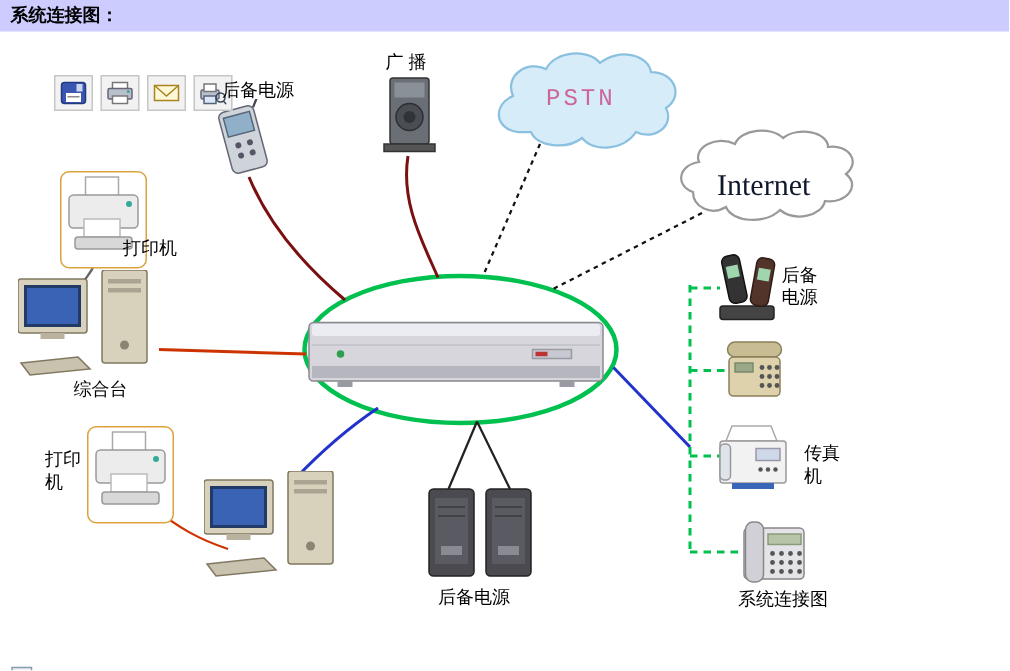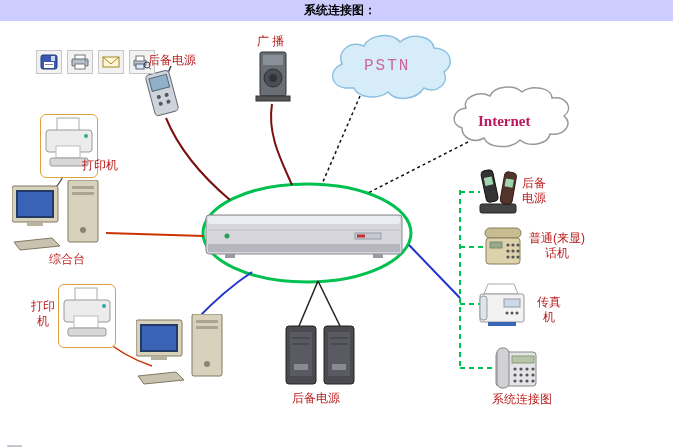--- a/index.html
+++ b/index.html
@@ -1,31 +1,31 @@
 <!DOCTYPE html>
 <html><head>
 <meta charset="utf-8">
 <style>
   html,body{margin:0;padding:0;background:#fff;}
   #stage{position:relative;width:673px;height:447px;background:#fff;overflow:hidden;
          font-family:"Liberation Sans",sans-serif;}
   .bar{position:absolute;left:0;width:673px;height:21px;background:#ccccff;
        font:bold 12px/21px "Liberation Sans",sans-serif;color:#000;
-       padding-left:7px;box-sizing:border-box;text-align:center;}
-  .lbl{position:absolute;font:12px/15px "Liberation Sans",sans-serif;color:#b91c1c;
-       word-break:break-all;z-index:6;text-align:center;}
+       padding-left:7px;box-sizing:border-box;}
+  .lbl{position:absolute;font:12px/15px "Liberation Sans",sans-serif;color:#000000;
+       word-break:break-all;z-index:6;}
   .dev{position:absolute;z-index:4;}
   .printer-frame{border:1px solid #dca33c;border-radius:6px;padding:1px;background:#fff;}
   #overlay{position:absolute;left:0;top:0;z-index:2;pointer-events:none;}
   #toolbar{position:absolute;left:36px;top:50px;display:flex;gap:5px;z-index:5;}
   .tbtn{width:24px;height:22px;border:1px solid #c6c6c6;background:#f2f2f2;
         display:flex;align-items:center;justify-content:center;cursor:pointer;}
   .cloud-text{position:absolute;z-index:5;font-family:"Liberation Serif",serif;}
   #pstn-text{left:364px;top:57px;font-size:16px;color:#cc6699;letter-spacing:2px;font-family:Liberation Mono, monospace;}
-  #internet-text{left:478px;top:113px;font-size:15px;font-weight:bold;color:#be185d;}
+  #internet-text{left:478px;top:113px;font-size:20px;font-weight:normal;color:#0f172a;}
   #doc-sliver{position:absolute;left:7px;top:439px;z-index:5;}
 </style>
 </head>
 <body>
 
 <div id="stage">
 
   <div class="bar" style="top:0">
     <span>系统连接图：</span>
   </div>
@@ -262,21 +262,20 @@
     </svg>
   </div>
 
   <div class="lbl" style="left:148px;top:53px">后备电源</div>
   <div class="lbl" style="left:257px;top:34px">广 播</div>
   <div class="lbl" style="left:82px;top:158px">打印机</div>
   <div class="lbl" style="left:49px;top:252px">综合台</div>
   <div class="lbl" style="left:30px;top:299px;width:26px">打印机</div>
   <div class="lbl" style="left:292px;top:391px">后备电源</div>
   <div class="lbl" style="left:521px;top:176px;width:26px">后备电源</div>
-  <div class="lbl" style="left:524px;top:231px;width:66px">普通(来显)话机</div>
   <div class="lbl" style="left:536px;top:295px;width:26px">传真机</div>
   <div class="lbl" style="left:492px;top:392px">系统连接图</div>
 
 
   <div id="doc-sliver">
     <svg width="16" height="8" viewBox="0 0 16 8">
       <rect x="1" y="1" width="13" height="10" fill="#eef2f8" stroke="#8899aa"></rect>
       <rect x="3" y="3" width="6" height="6" fill="#3a66b8"></rect>
     </svg>
   </div>

